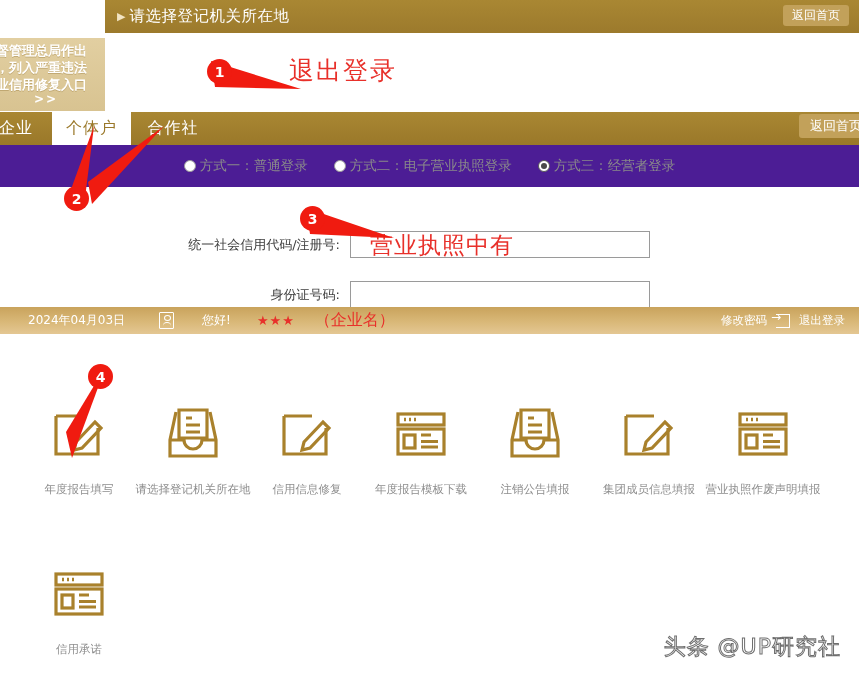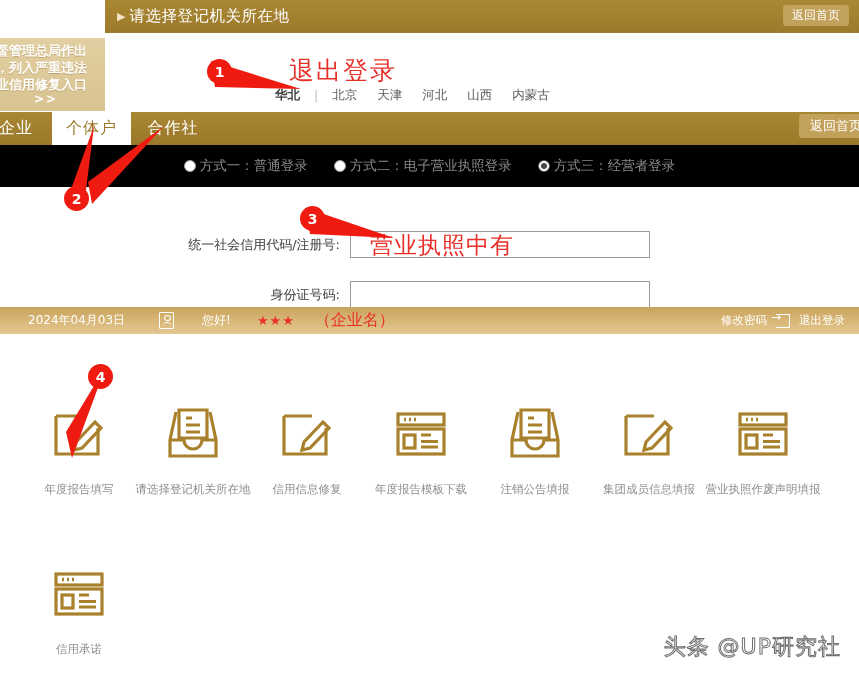--- a/index.html
+++ b/index.html
@@ -89,21 +89,21 @@
   .tab.t2 { left: 138px;  width: 70px; }
   .tabbar .return-home-btn2 {
     position: absolute; right: -14px; top: 2px;
     background: #c2a15a; color: #ffffff; font-size: 13px;
     padding: 5px 11px 6px 11px; border-radius: 3px; line-height: 1;
   }
 
   
   .mode-row {
     position: absolute; left: 0; top: 145px; width: 859px; height: 42px;
-    background: #000000;
+    background: #4c1d95;
     display: flex; align-items: center; justify-content: center;
     gap: 26px;
   }
   .mode-opt { display: flex; align-items: center; gap: 4px; color: #8a8a8a; font-size: 13.5px; }
   .radio {
     width: 12px; height: 12px; border-radius: 50%;
     border: 1.4px solid #9b9b9b; background: #fff;
     display: inline-block; position: relative; flex: none;
   }
   .radio.checked { border-color: #5a5a5a; }
@@ -221,29 +221,20 @@
 </div>
 
 <div class="region-header">
   <span class="arrow-mark">▶</span>
   <span class="rh-title">请选择登记机关所在地</span>
   <span class="return-home-btn">返回首页</span>
 </div>
 
 <div class="region-panel">
   <div class="region-caption">退出登录</div>
-  <div class="region-list">
-    <span class="r-active">华北</span>
-    <span class="r-sep">|</span>
-    <span class="r-item">北京</span>
-    <span class="r-item">天津</span>
-    <span class="r-item">河北</span>
-    <span class="r-item">山西</span>
-    <span class="r-item">内蒙古</span>
-  </div>
 </div>
 
 <div class="tabbar">
   <div class="tab t0">企业</div>
   <div class="tab t1">个体户</div>
   <div class="tab t2">合作社</div>
   <div class="return-home-btn2">返回首页</div>
 </div>
 
 <div class="mode-row">

